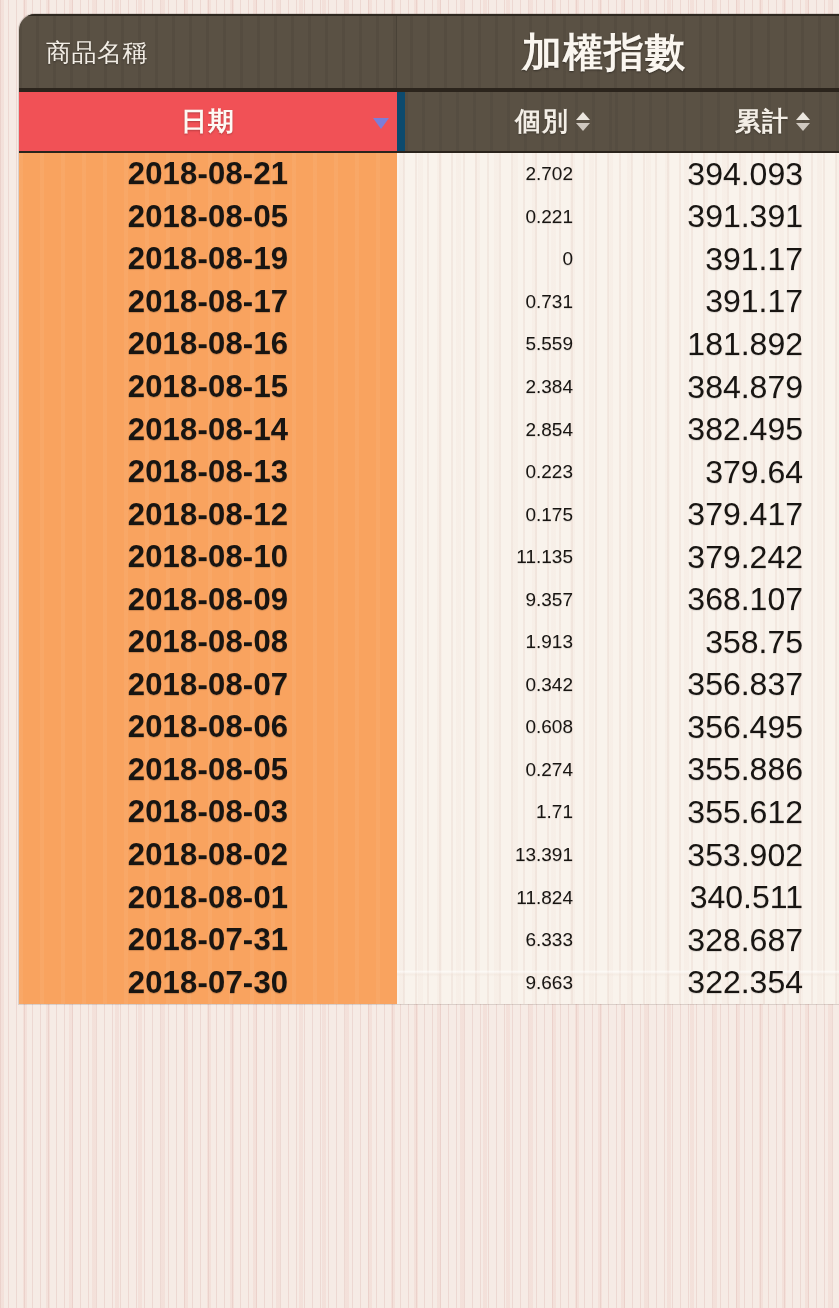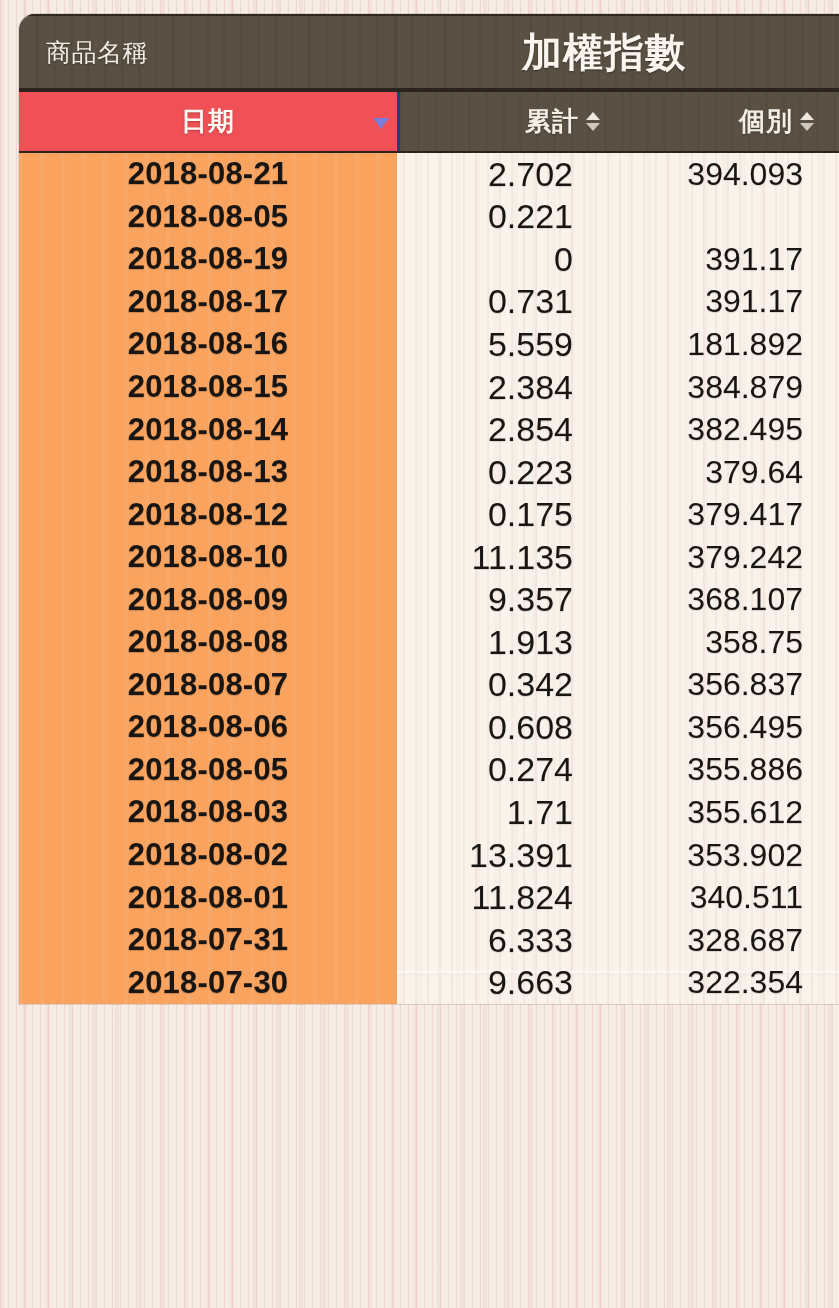--- a/index.html
+++ b/index.html
@@ -36,21 +36,21 @@
   }
   .divider-h{height:4px;flex:0 0 4px;background:#2b241c;}
   .divider-h2{height:2px;flex:0 0 2px;background:#2b241c;}
   
   .sub-header{height:59px;flex:0 0 59px;display:flex;}
   .sub-header .date-head{
     width:378px;flex:0 0 378px;background:#f15156;position:relative;
     display:flex;align-items:center;justify-content:center;
     color:#fdf9f4;font-size:26px;font-weight:bold;letter-spacing:1px;
     text-shadow:0 1px 2px rgba(0,0,0,.25);
-    border-right:3px solid #0c4a6e;box-sizing:content-box;cursor:pointer;
+    border-right:8px solid #0c4a6e;box-sizing:content-box;cursor:pointer;
   }
   .sub-header .num-head{
     background-color:#5a5144;
     background-image:repeating-linear-gradient(90deg, rgba(0,0,0,.05) 0 3px, rgba(0,0,0,0) 3px 17px);
     display:flex;align-items:center;justify-content:flex-end;
     color:#f3eee6;font-size:26px;font-weight:bold;letter-spacing:1px;
     text-shadow:0 1px 2px rgba(0,0,0,.3);cursor:pointer;
   }
   .num-head.individual{width:210px;flex:0 0 210px;padding-right:25px;box-sizing:border-box;}
   .num-head.cumulative{flex:1;padding-right:29px;box-sizing:border-box;}
@@ -76,21 +76,21 @@
   .cell-date{
     width:378px;flex:0 0 378px;align-self:stretch;
     background-color:#f9a35f;
     background-image:repeating-linear-gradient(90deg, rgba(255,255,255,.05) 0 4px, rgba(255,255,255,0) 4px 21px);
     display:flex;align-items:center;justify-content:center;
     font-size:31px;font-weight:bold;color:#181512;letter-spacing:0.2px;
     text-shadow:0 1px 1px rgba(0,0,0,.18);
   }
   .cell-individual{
     width:213px;flex:0 0 213px;text-align:right;padding-right:37px;box-sizing:border-box;
-    font-size:34px;color:#181512;text-shadow:0 1px 1px rgba(0,0,0,.12);
+    font-size:19px;color:#181512;text-shadow:0 1px 1px rgba(0,0,0,.12);
   }
   .cell-cumulative{
     flex:1;text-align:right;padding-right:36px;box-sizing:border-box;
     font-size:32px;color:#181512;text-shadow:0 1px 1px rgba(0,0,0,.12);
   }
 </style>
 </head>
 <body>
 
 <div class="table">
@@ -99,49 +99,50 @@
     <div class="left-cell">商品名稱</div>
     <div class="title-cell">加權指數</div>
   </div>
 
   <div class="divider-h"></div>
 
   <div class="sub-header">
     <div class="date-head">
       <span>日期</span>
       <span class="tri-down-purple"></span>
+    </div>
+    <div class="num-head individual">
+      <span>個別</span>
+      <span class="sort-toggle">
+        <span class="up"></span>
+          <span class="down"></span>
+      </span>
     </div>
     <div class="num-head cumulative">
       <span>累計</span>
       <span class="sort-toggle">
         <span class="up"></span>
           <span class="down"></span>
       </span>
     </div>
-    <div class="num-head individual">
-      <span>個別</span>
-      <span class="sort-toggle">
-        <span class="up"></span>
-          <span class="down"></span>
-      </span>
-    </div>
   </div>
 
   <div class="divider-h2"></div>
 
   <div class="body">
   <div class="row">
     <div class="cell-date">2018-08-21</div>
     <div class="cell-individual">2.702</div>
     <div class="cell-cumulative">394.093</div>
   </div>
 
   <div class="row">
     <div class="cell-date">2018-08-05</div>
     <div class="cell-individual">0.221</div>
+    <div class="cell-cumulative">391.391</div>
   </div>
 
   <div class="row">
     <div class="cell-date">2018-08-19</div>
     <div class="cell-individual">0</div>
     <div class="cell-cumulative">391.17</div>
   </div>
 
   <div class="row">
     <div class="cell-date">2018-08-17</div>

